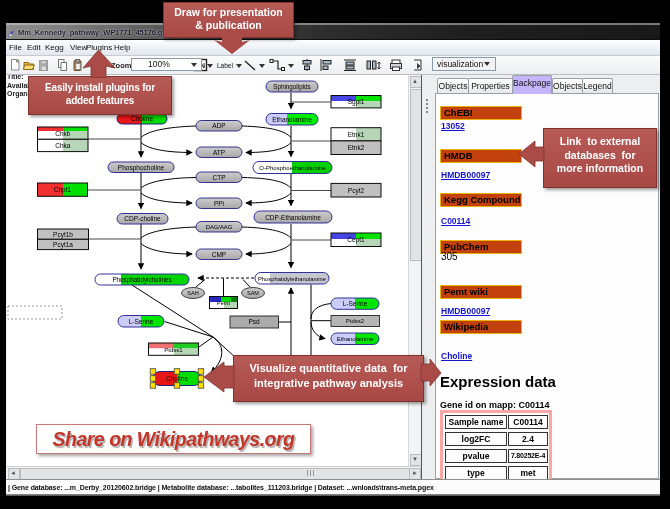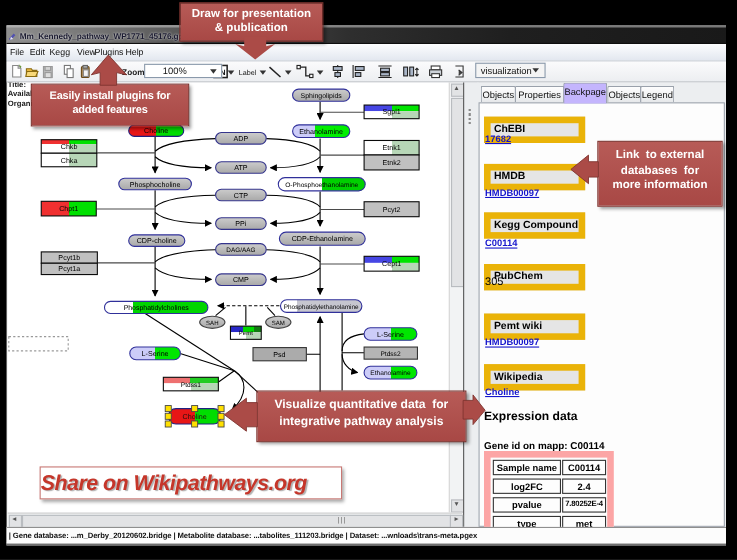--- a/index.html
+++ b/index.html
@@ -25,21 +25,21 @@
   border-top:4px solid #333;}
 #canvas{left:1px;top:52px;width:401px;height:391px;background:#fff;}
 #vscroll{left:402px;top:52px;width:12px;height:391px;background:#f2f3f4;border-left:1px solid #d8d8d8;}
 #split{left:415px;top:52px;width:13px;height:404px;background:#eceef0;border-left:1px solid #555;}
 #rpanel{left:428px;top:52px;width:226px;height:404px;background:#eceef0;}
 .tab{top:3px;height:12px;font-size:8.5px;background:linear-gradient(180deg,#fefefe,#e6e8ea);
   border:1px solid #9aa1ab;border-bottom:none;border-radius:2px 2px 0 0;
   color:#111;text-align:center;padding-top:2px;}
 #tabactive{background:#c4b5fd;top:0px;height:16px;z-index:3;}
 #pcontent{left:1px;top:18px;width:222px;height:384px;background:#fdfdfd;border:1px solid #9aa1ab;}
-.secbox{left:4px;width:77px;height:12px;border:6px solid #eab308;background:#e5e5e5;
+.secbox{left:4px;width:77px;height:12px;border:1px solid #eab308;background:#c2410c;
   font-weight:bold;font-size:9.5px;color:#000;padding-left:3px;line-height:12px;}
 .link{left:5px;font-size:8.5px;font-weight:bold;color:#1414cc;text-decoration:underline;}
 #hscroll{left:1px;top:443px;width:413px;height:12px;background:#f2f3f4;border-top:1px solid #d0d0d0;}
 #statusbar{left:0;top:456px;width:654px;height:14px;background:#fcfcfc;border-top:1px solid #8f8f8f;}
 #statustxt{left:2px;top:4px;font-size:7px;font-weight:bold;color:#101010;letter-spacing:-0.1px;white-space:nowrap;}
 .callout{background:linear-gradient(180deg,#b75b57,#a84845);border:1px solid #7e332f;
   color:#fff;font-weight:bold;text-align:center;z-index:10;
   box-shadow:2px 2px 3px rgba(0,0,0,0.38);}
 .arr{z-index:11;}
 .sb{position:absolute;background:#e2e3e5;border:1px solid #b9bcc0;}
@@ -377,34 +377,34 @@
       background:repeating-linear-gradient(180deg,#888 0,#888 2px,transparent 2px,transparent 4px)"></div>
   </div>
   <div class="abs" id="rpanel">
     <div class="abs tab" style="left:3px;width:30px">Objects</div>
     <div class="abs tab" style="left:34px;width:43px">Properties</div>
     <div class="abs tab" id="tabactive" style="left:78px;width:38px">Backpage</div>
     <div class="abs tab" style="left:118px;width:29px">Objects</div>
     <div class="abs tab" style="left:148px;width:29px">Legend</div>
     <div class="abs" id="pcontent">
       <div class="abs secbox" style="top:12px">ChEBI</div>
-      <div class="abs link" style="top:27px">17682</div>
+      <div class="abs link" style="top:27px">13052</div>
       <div class="abs secbox" style="top:55px">HMDB</div>
       <div class="abs link" style="top:76px">HMDB00097</div>
       <div class="abs secbox" style="top:99px">Kegg Compound</div>
       <div class="abs link" style="top:122px">C00114</div>
       <div class="abs secbox" style="top:146px">PubChem</div>
       <div class="abs" style="left:5px;top:157px;font-size:10px;color:#000">305</div>
       <div class="abs secbox" style="top:191px">Pemt wiki</div>
       <div class="abs link" style="top:212px">HMDB00097</div>
-      <div class="abs secbox" style="top:237px">Wikipedia</div>
+      <div class="abs secbox" style="top:226px">Wikipedia</div>
       <div class="abs link" style="top:257px">Choline</div>
-      <div class="abs" style="left:4px;top:279px;font-size:11px;font-weight:bold;color:#000">Expression data</div>
+      <div class="abs" style="left:4px;top:279px;font-size:15px;font-weight:bold;color:#000">Expression data</div>
       <div class="abs" style="left:4px;top:306px;font-size:9px;font-weight:bold;color:#000">Gene id on mapp: C00114</div>
-      <div class="abs" id="exptable" style="left:4px;top:316px;width:106px;height:69px;border:6px solid #fca5a5;background:#fdfdfd">
+      <div class="abs" id="exptable" style="left:4px;top:316px;width:106px;height:69px;border:3px solid #fca5a5;background:#fdfdfd">
         <div class="cell" style="left:2px;top:2px;width:60px">Sample name</div>
         <div class="cell" style="left:65px;top:2px;width:38px">C00114</div>
         <div class="cell" style="left:2px;top:19px;width:60px">log2FC</div>
         <div class="cell" style="left:65px;top:19px;width:38px">2.4</div>
         <div class="cell" style="left:2px;top:36px;width:60px">pvalue</div>
         <div class="cell" style="left:65px;top:36px;width:38px;font-size:7px;letter-spacing:-0.2px">7.80252E-4</div>
         <div class="cell" style="left:2px;top:53px;width:60px">type</div>
         <div class="cell" style="left:65px;top:53px;width:38px">met</div>
       </div>
     </div>
@@ -431,16 +431,16 @@
 <svg class="abs arr" width="670" height="509" viewBox="0 0 670 509" style="left:0;top:0;pointer-events:none">
   <g fill="#ab4b47" stroke="#7e332f" stroke-width="0.8">
     <path d="M222,33 L242,33 L242,42 L250,40 L232,54 L214,40 L222,42 Z" stroke="none"></path>
     <path d="M91,77.5 L91,66 L83,68 L98.5,50 L115,68 L106,66 L106,77.5 Z"></path>
     <path d="M544,147 L535,147 L535,141 L519,154 L535,167 L535,161 L544,161 Z"></path>
     <path d="M234,366 L224,366 L224,362 L204,377 L224,392 L224,388 L234,388 Z"></path>
     <path d="M421,364 L430,364 L430,359 L441,373 L430,386 L430,381 L421,381 Z"></path>
   </g>
 </svg>
 <div class="abs" style="left:36px;top:424px;width:273px;height:28px;background:#fff;border:1.5px solid #c87874;
-  box-shadow:2px 2px 3px rgba(0,0,0,0.35);z-index:10;text-align:left">
+  box-shadow:2px 2px 3px rgba(0,0,0,0.35);z-index:10;text-align:center">
   <span style="font-size:19.5px;font-weight:bold;font-style:italic;color:#c5362a;line-height:28px;
     text-shadow:1.5px 1.5px 1px #b0b0b0;letter-spacing:-0.5px">Share on Wikipathways.org</span>
 </div>
 
 </body></html>

